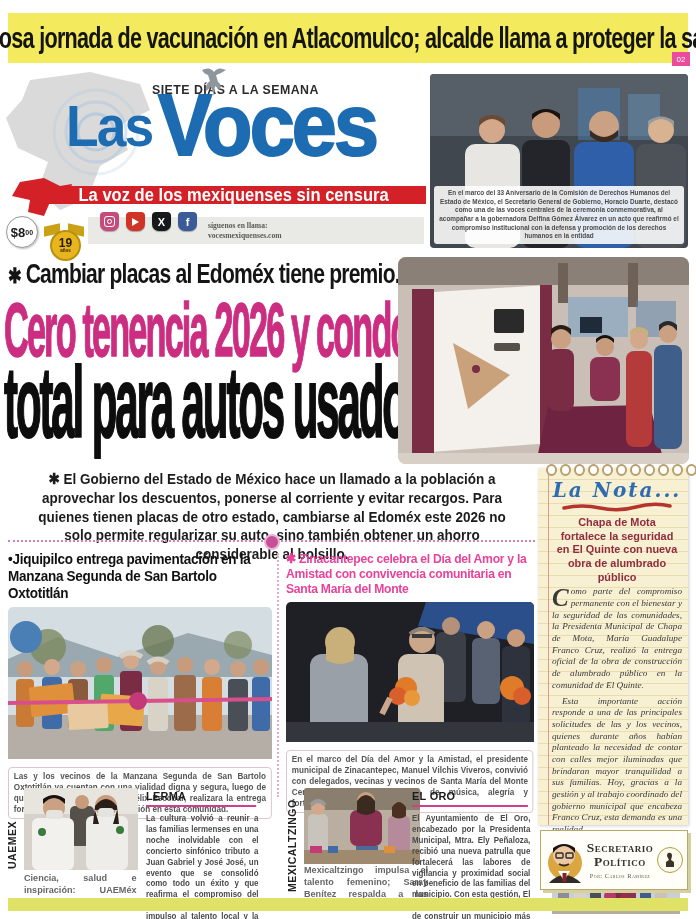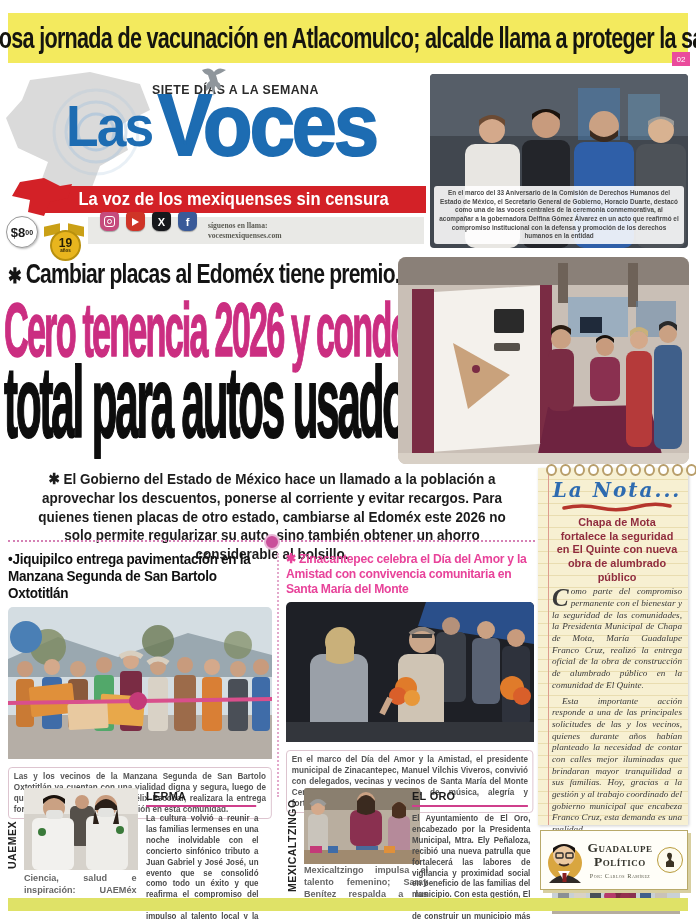--- a/index.html
+++ b/index.html
@@ -18,21 +18,21 @@
   .masthead{position:absolute;left:0;top:66px;width:696px;height:150px;}
   .map-gray{position:absolute;left:0;top:4px;}
   .tagline-top{position:absolute;left:152px;top:16px;width:240px;font-size:13px;font-weight:bold;
                color:#2b2b2b;letter-spacing:.5px;transform:scaleX(.95);transform-origin:0 0;white-space:nowrap;}
   .waves{position:absolute;left:48px;top:18px;}
   .eagle{position:absolute;left:196px;top:0px;}
   .logo-las{position:absolute;left:66px;top:26px;font-size:58px;font-weight:bold;color:#1d6cb2;
             letter-spacing:-2px;transform:scaleX(.92);transform-origin:0 0;}
   .logo-voces{position:absolute;left:158px;top:8px;font-size:86px;font-weight:bold;color:#1d6cb2;
               letter-spacing:-3px;-webkit-text-stroke:2px #1d6cb2;transform:scaleX(.94) scaleY(1.02);transform-origin:0 0;}
-  .slogan-bar{position:absolute;left:42px;top:120px;width:384px;height:27px;background:#d32127;
+  .slogan-bar{position:absolute;left:42px;top:120px;width:384px;height:18px;background:#d32127;
               display:flex;align-items:center;justify-content:center;}
   .slogan-text{color:#fff;font-weight:bold;font-size:18px;white-space:nowrap;transform:scaleX(.92);transform-origin:center;}
   .map-red{position:absolute;left:10px;top:112px;}
 
   
   .photo1{position:absolute;left:430px;top:74px;width:258px;height:174px;border-radius:4px;overflow:hidden;}
   .photo1 svg{display:block;}
   .photo1-caption{position:absolute;left:4px;right:4px;bottom:4px;background:rgba(255,255,255,.88);
                   border-radius:3px;padding:3px 4px;font-size:6.4px;font-weight:bold;color:#4a4a4a;
                   text-align:center;line-height:1.35;}
@@ -462,21 +462,21 @@
       <path d="M13 34 L19 44 L25 34 Z" fill="#ffffff"></path>
       <rect x="17.5" y="36" width="4" height="9" fill="#8a2020"></rect>
       <circle cx="19" cy="18" r="11" fill="#ecc9a0"></circle>
       <path d="M8 16 Q19 2 30 16 L30 11 Q19 3 8 11Z" fill="#1a1512"></path>
       <rect x="11" y="16" width="7" height="5" rx="1" fill="none" stroke="#2a2a2a" stroke-width="1.4"></rect>
       <rect x="21" y="16" width="7" height="5" rx="1" fill="none" stroke="#2a2a2a" stroke-width="1.4"></rect>
       <path d="M14 27 Q19 30 24 27" stroke="#3a2a1f" stroke-width="2" fill="none"></path>
     </svg>
     <div class="ind-center">
       <div class="ind-title">
-        <div>Guadalupe</div>
+        <div>Secretario</div>
         <div>Político</div>
       </div>
       <div class="ind-by">Por: Carlos Ramírez</div>
     </div>
     <div class="ind-seal">
       <svg width="14" height="16" viewBox="0 0 14 16">
           <path d="M5 1 Q9 0 9 4 L8 8 L11 10 L11 15 L3 15 L3 10 L6 8 L4 4 Q4 2 5 1Z" fill="#3a3222"></path>
         </svg>
     </div>
   </div>

